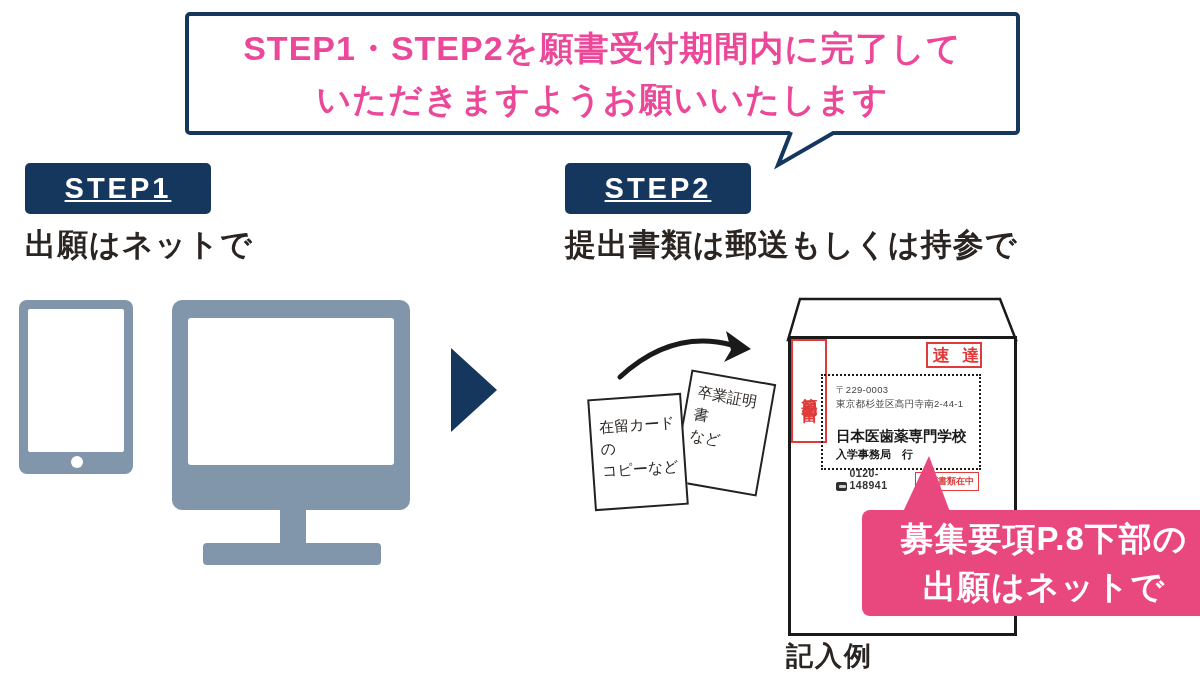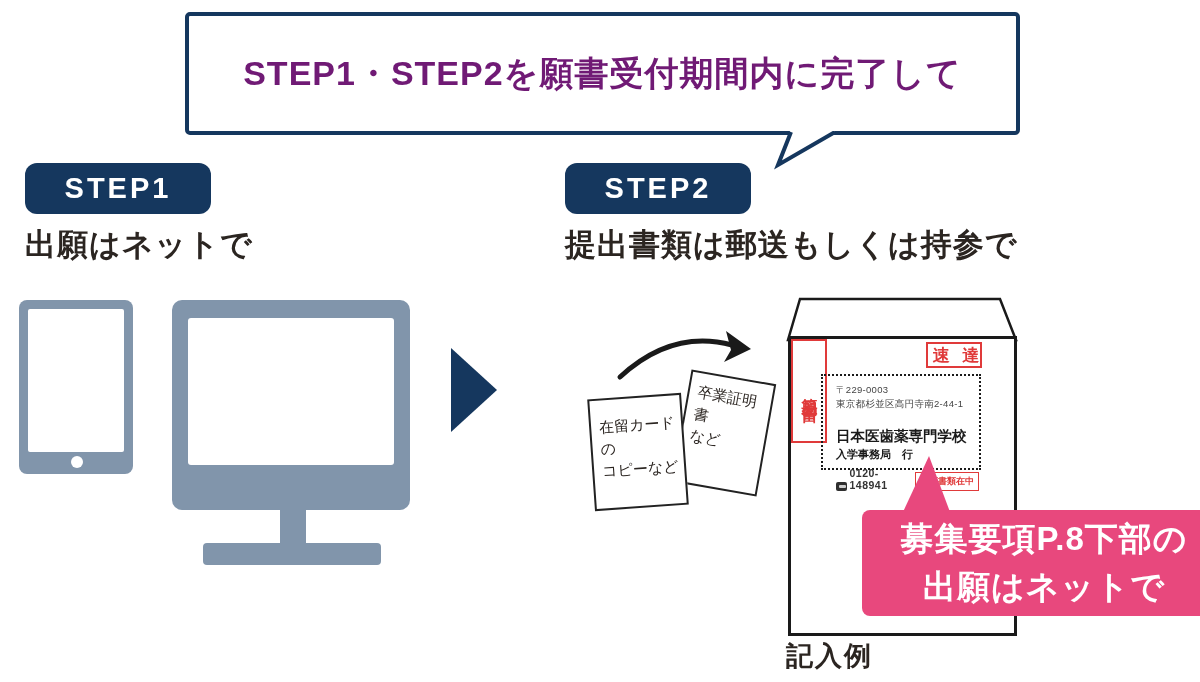--- a/index.html
+++ b/index.html
@@ -10,30 +10,30 @@
   .abs{position:absolute;}
 
   
   .bubble{
     left:185px;top:12px;width:827px;height:115px;
     border:4px solid #15375e;border-radius:5px;background:#fff;
     display:flex;flex-direction:column;align-items:center;justify-content:center;
     z-index:2;
   }
   .bubble .line{
-    font-size:34px;font-weight:bold;color:#701a75;line-height:1.5;
+    font-size:34px;font-weight:bold;color:#ec4899;line-height:1.5;
     letter-spacing:1px;white-space:nowrap;
   }
   .bubble-tail{left:770px;top:131px;width:75px;height:42px;z-index:3;}
 
   
   .step-badge{
-    width:186px;height:51px;background:#15375e;border-radius:12px;
+    width:186px;height:51px;background:#15375e;border-radius:5px;
     display:flex;align-items:center;justify-content:center;
-    color:#fff;font-size:29px;font-weight:bold;letter-spacing:3px;
+    color:#fff;font-size:29px;font-weight:bold;letter-spacing:3px;text-decoration:underline;
   }
   #step1-badge{left:25px;top:163px;}
   #step2-badge{left:565px;top:163px;}
   .step-title{
     font-size:31px;font-weight:bold;color:#2b2521;letter-spacing:1px;white-space:nowrap;
   }
   #step1-title{left:25px;top:224px;}
   #step2-title{left:565px;top:224px;}
 
   
@@ -102,20 +102,21 @@
   #callout .line{color:#fff;font-size:33px;font-weight:bold;line-height:1.45;letter-spacing:1px;white-space:nowrap;}
   #envelope-caption{left:786px;top:638px;font-size:27px;font-weight:bold;color:#2b2521;letter-spacing:2px;}
 </style>
 </head>
 <body>
 
 <div id="canvas">
 
   <div class="abs bubble">
     <div class="line">STEP1・STEP2を願書受付期間内に完了して</div>
+    <div class="line">いただきますようお願いいたします</div>
   </div>
   <svg class="abs bubble-tail" viewBox="0 0 75 42">
     <polygon points="20,0 65,0 8,34" fill="#ffffff"></polygon>
     <path d="M 21 1 L 8 34 L 65 1" fill="none" stroke="#15375e" stroke-width="4"></path>
   </svg>
 
   <div id="step1-badge" class="abs step-badge">STEP1</div>
   <div id="step1-title" class="abs step-title">出願はネットで</div>
 
   <div id="tablet" class="abs device">

